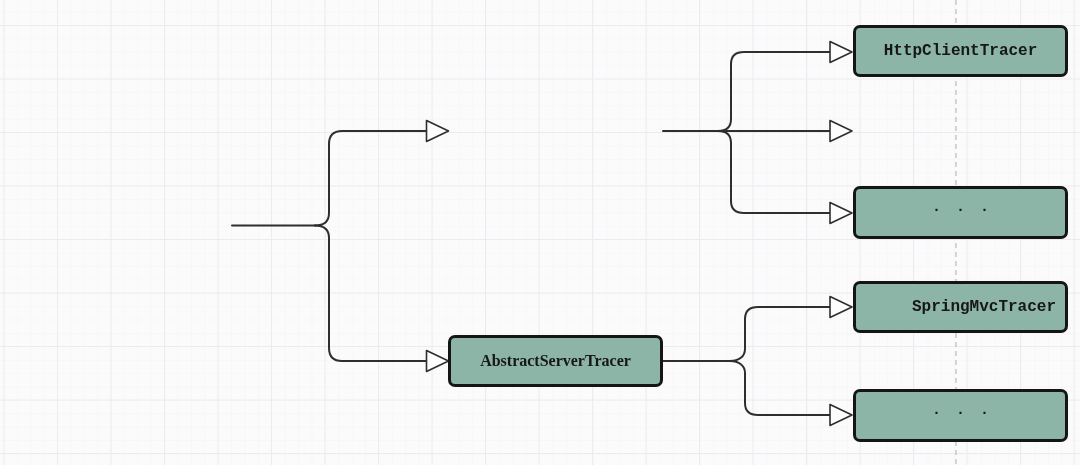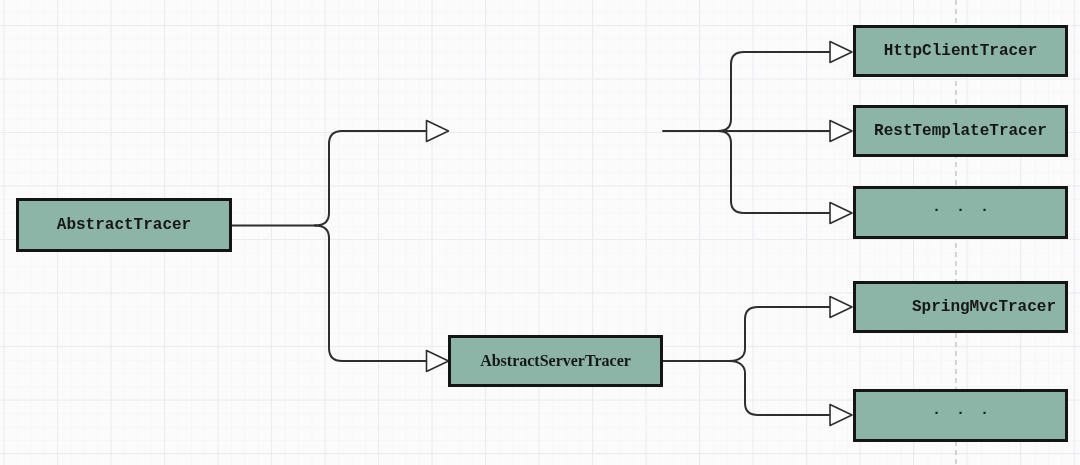--- a/index.html
+++ b/index.html
@@ -20,21 +20,21 @@
   }
   #edges {
     position: absolute;
     left: 0; top: 0;
     width: 1080px; height: 465px;
   }
   .node {
     position: absolute;
     background: #8cb5a7;
     border: 3px solid #151515;
-    border-radius: 0;
+    border-radius: 7px;
     box-sizing: border-box;
     display: flex;
     align-items: center;
     justify-content: center;
     color: #171717;
     font-weight: bold;
     font-size: 16px;
     cursor: default;
     z-index: 2;
   }
@@ -83,36 +83,30 @@
     <polygon points="830,202.5 852,213 830,223.5" fill="#fdfdfe" stroke="#2e2e2e" stroke-width="1.6" stroke-linejoin="round"></polygon>
 
     <g stroke="#2e2e2e" stroke-width="2" fill="none" stroke-linecap="round">
       <path d="M663 361 H730 C739 361 745 356.5 745 349 V319 Q745 307 758 307 H829.5"></path>
       <path d="M730 361 C739 361 745 365.5 745 373 V403 Q745 415 758 415 H829.5"></path>
     </g>
     <polygon points="830,296.5 852,307 830,317.5" fill="#fdfdfe" stroke="#2e2e2e" stroke-width="1.6" stroke-linejoin="round"></polygon>
     <polygon points="830,404.5 852,415 830,425.5" fill="#fdfdfe" stroke="#2e2e2e" stroke-width="1.6" stroke-linejoin="round"></polygon>
   </svg>
 
-  <div class="node" id="node-root">
-    <span>AbstractTracer</span>
-  </div>
 
 
   <div class="node" id="node-server">
     <span>AbstractServerTracer</span>
   </div>
 
   <div class="node" id="node-http-client">
     <span>HttpClientTracer</span>
   </div>
 
-  <div class="node" id="node-rest-template">
-    <span>RestTemplateTracer</span>
-  </div>
 
   <div class="node dots" id="node-client-more">
     <span>...</span>
   </div>
 
   <div class="node" id="node-spring-mvc">
     <span>SpringMvcTracer</span>
   </div>
 
   <div class="node dots" id="node-server-more">

